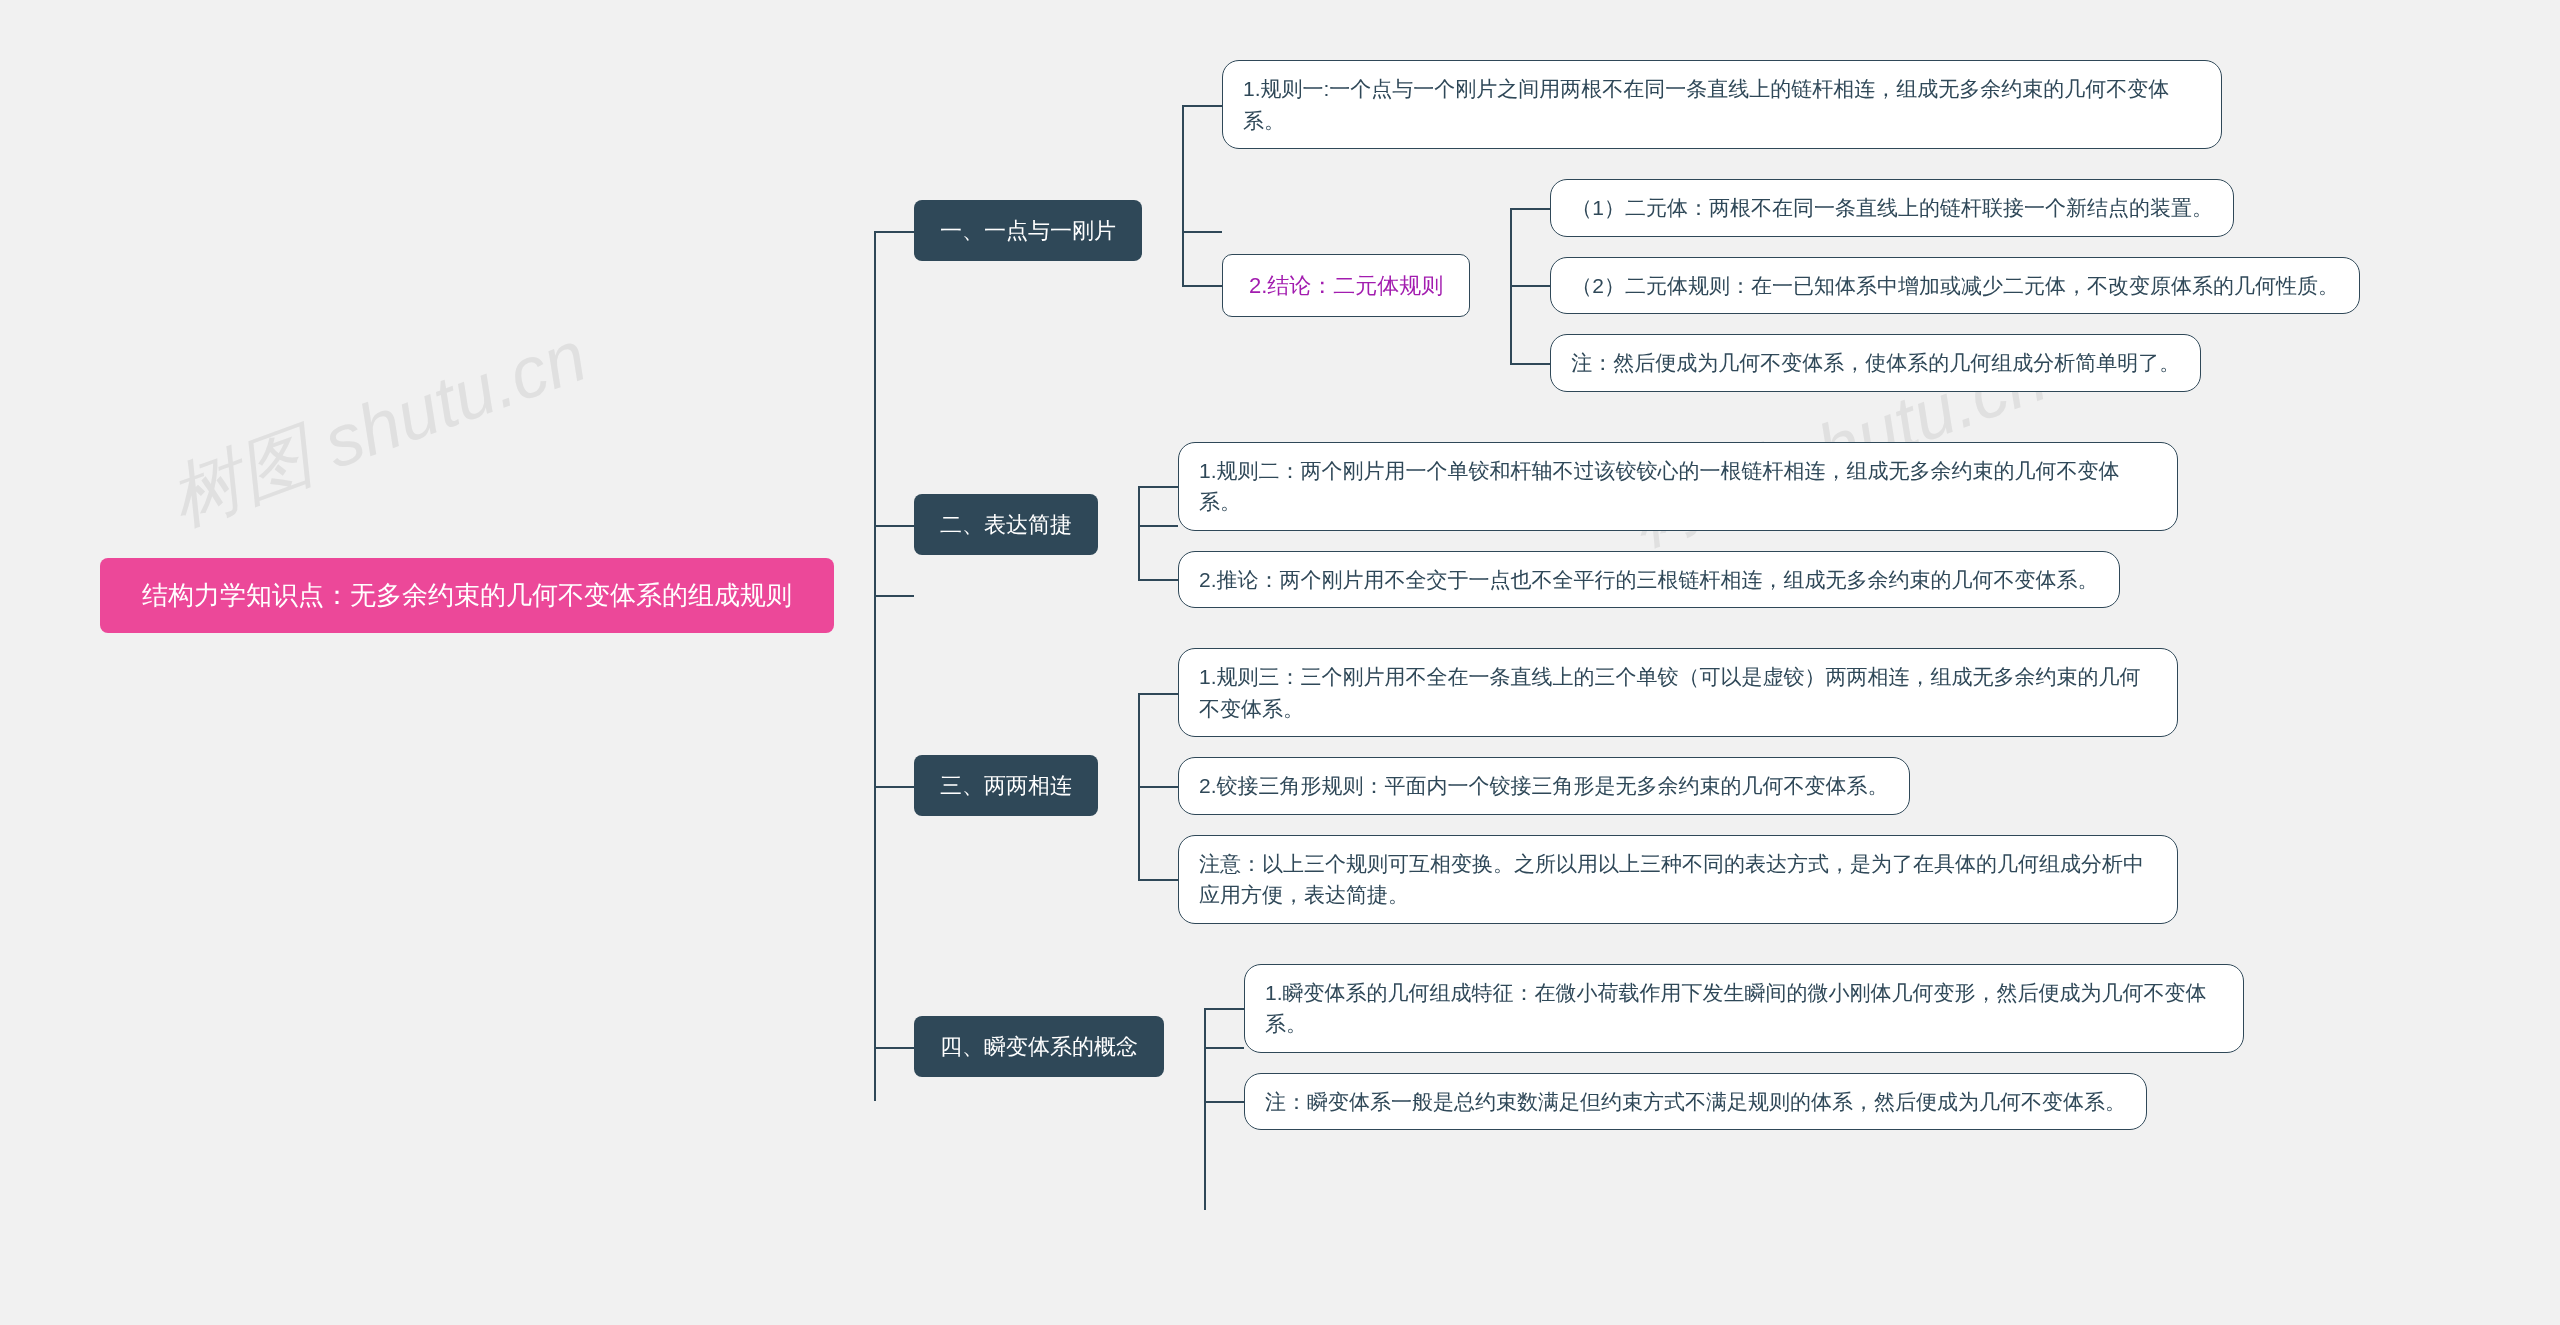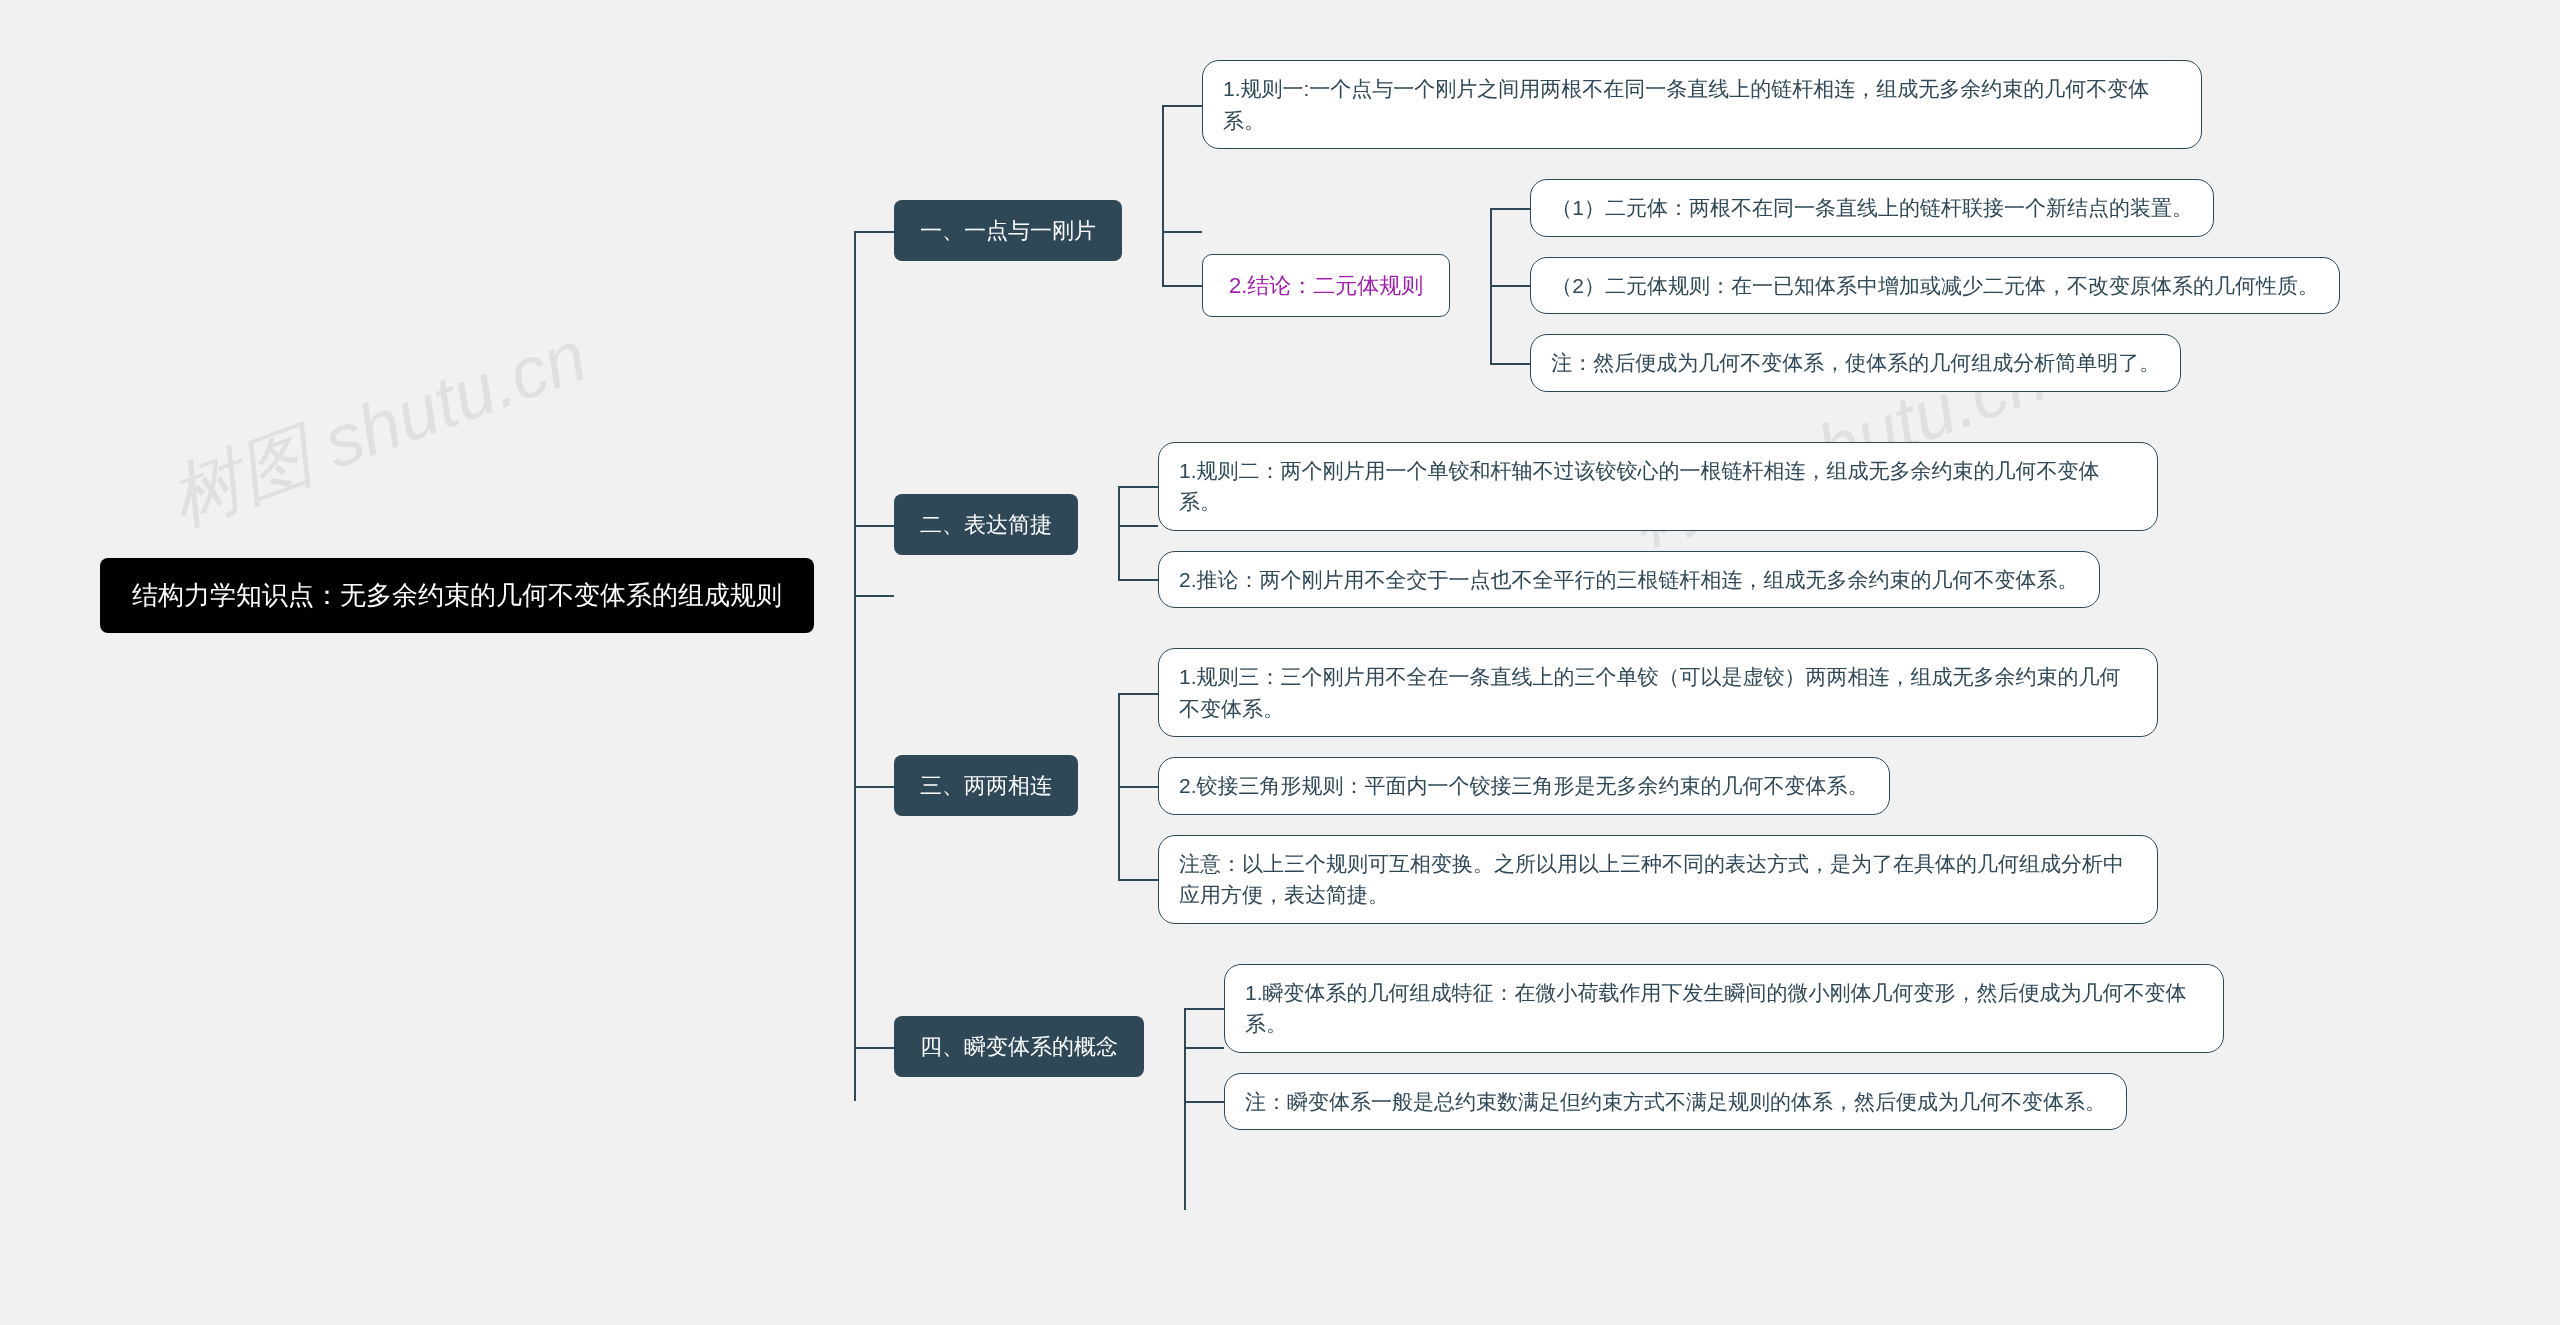--- a/index.html
+++ b/index.html
@@ -37,24 +37,24 @@
   .node {
     border-radius: 8px;
     padding: 14px 26px;
     font-size: 22px;
     line-height: 1.5;
     white-space: nowrap;
     position: relative;
     z-index: 2;
   }
   .root {
-    background: #000000;
+    background: #ec4899;
     color: #fff;
     font-size: 26px;
-    padding: 18px 32px;
+    padding: 18px 42px;
   }
   .branch {
     background: #2f4858;
     color: #fff;
   }
   .mid {
     background: #fff;
     border: 1.5px solid #2f4858;
     color: #a21caf;
     border-radius: 10px;

